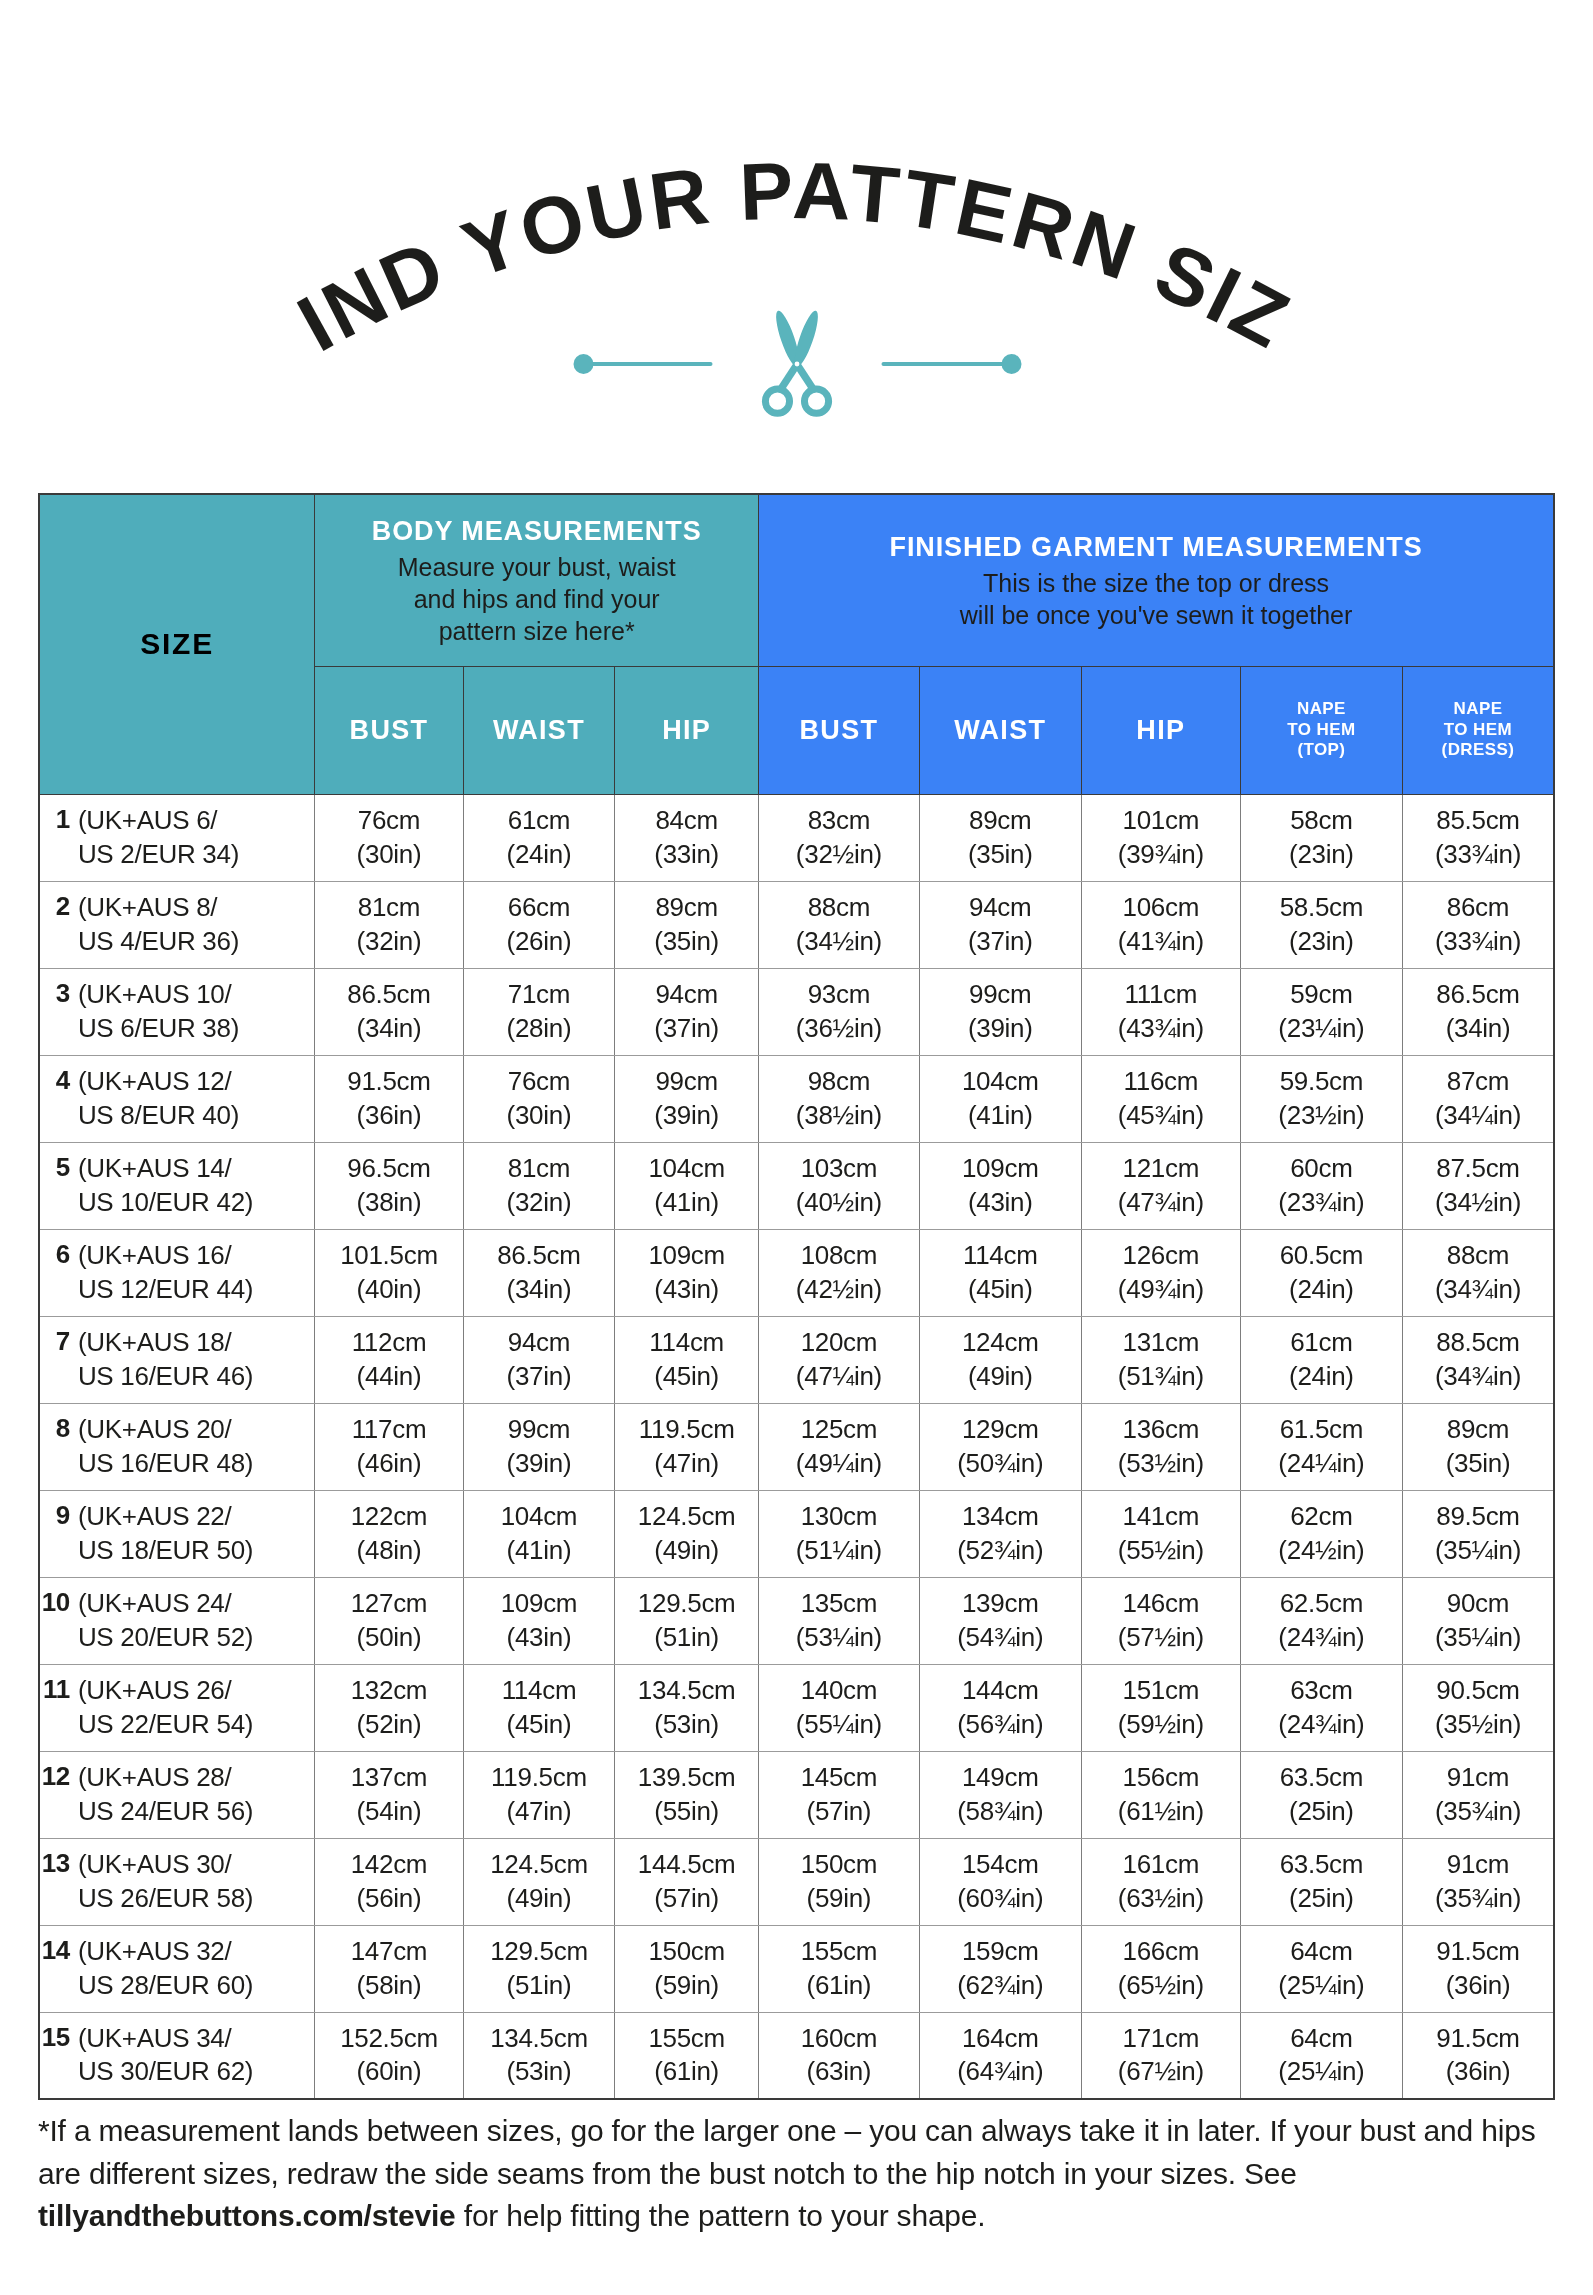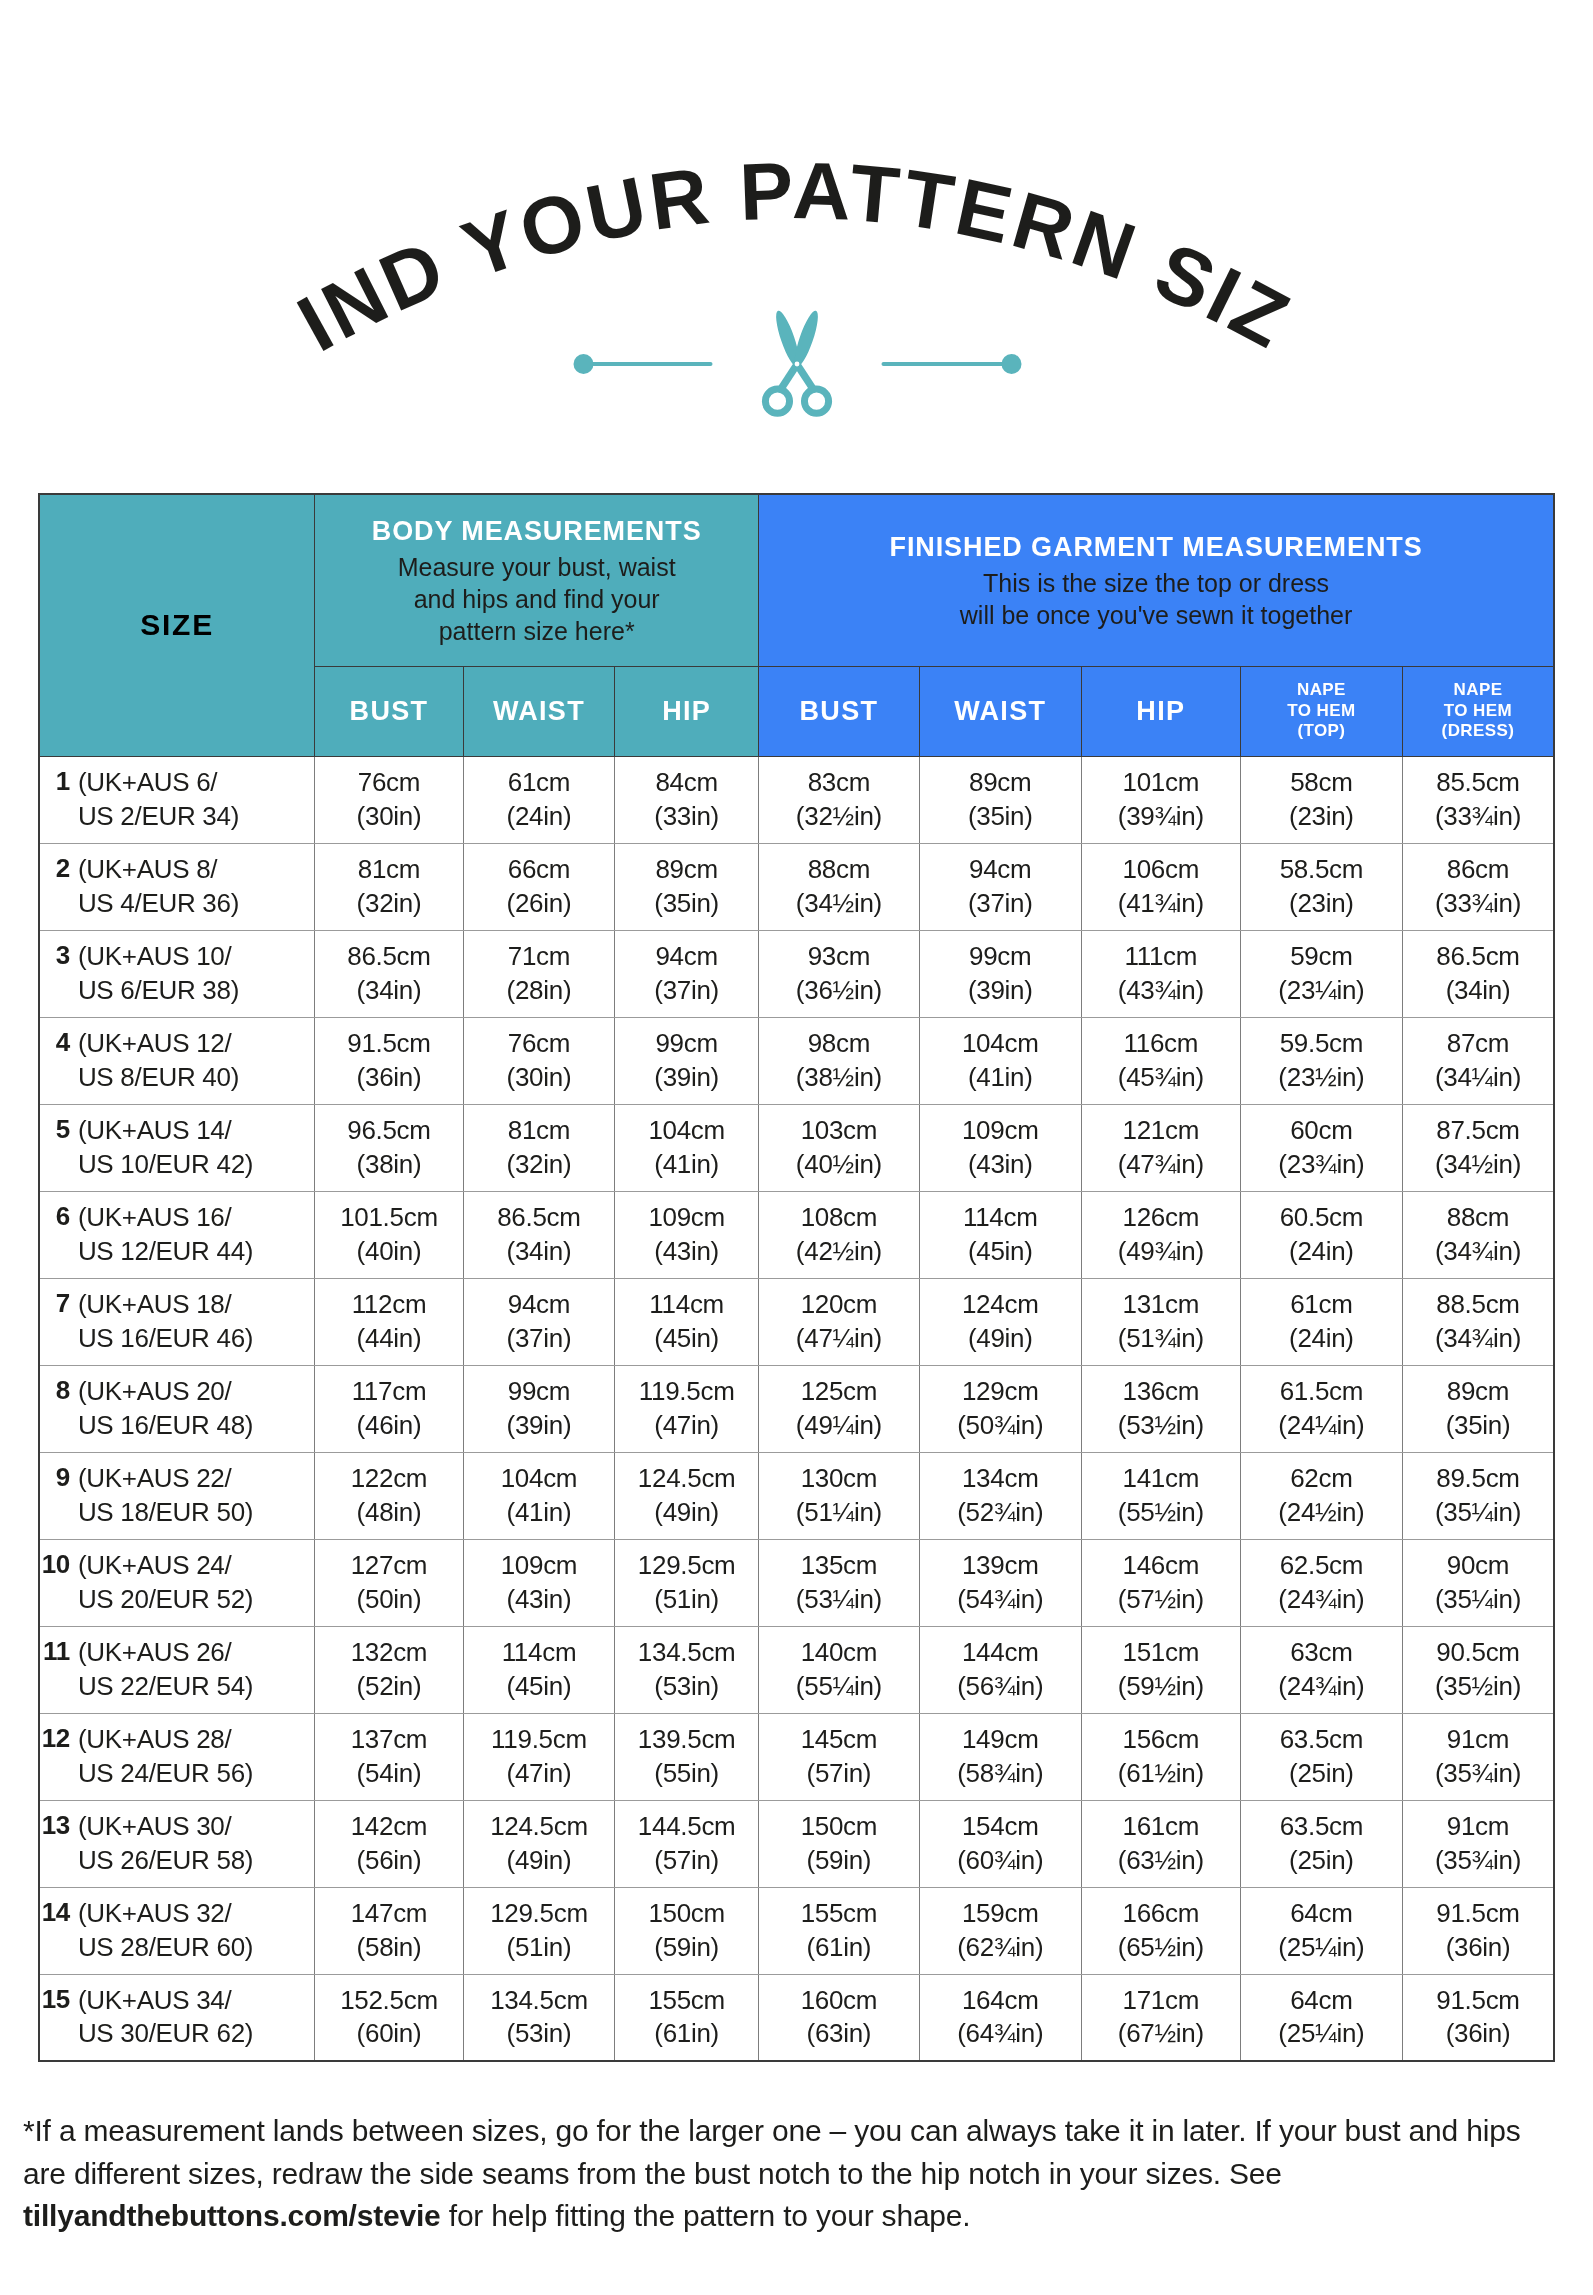--- a/index.html
+++ b/index.html
@@ -42,21 +42,21 @@
     table-layout:fixed;
     border:2.6px solid #3a3a3a;
   }
   .size-chart thead th{
     border:1.7px solid #3a3a3a;
     padding:0 8.7px;
     vertical-align:middle;
     text-align:center;
   }
   .size-chart .hrow1{height:172px;}
-  .size-chart .hrow2{height:90px;padding-left:30px;}
+  .size-chart .hrow2{height:128px;padding-left:30px;}
   .teal{background:#4fadbb;}
   .pink{background:#3b82f6;}
   .size-h{
     color:#000000;
     font-size:30px;font-weight:bold;letter-spacing:1.7px;
   }
   .grp-title{color:#ffffff;font-size:27px;font-weight:bold;letter-spacing:0.9px;line-height:1.3;}
   .grp-sub{color:#1d1d1b;font-size:25px;font-weight:400;line-height:1.28;white-space:pre-line;margin-top:1.7px;}
   .col-h{color:#ffffff;font-size:27px;font-weight:bold;letter-spacing:1.3px;}
   .col-h.nape{font-size:17px;line-height:1.2;letter-spacing:0.4px;white-space:pre-line;}
@@ -76,21 +76,21 @@
     letter-spacing:-0.3px;
     margin-top:39px;
   }
   td.size-cell .num{font-weight:bold;display:inline-block;vertical-align:top;margin-right:7.9px;min-width:30px;text-align:right;}
   td.size-cell .lbl{display:inline-block;vertical-align:top;white-space:pre-line;line-height:1.27;}
   td.val-cell{text-align:center;font-size:26px;line-height:1.27;letter-spacing:-0.3px;}
 
   
   .footnote{
     position:absolute;
-    left:23px;right:38px;top:2110px;
+    left:38px;right:38px;top:2110px;
     font-size:30px;
     line-height:1.42;
     letter-spacing:-0.2px;
     color:#1d1d1b;
     margin:0;
   }
   .footnote b{font-weight:bold;}
 </style>
 </head>
 <body>

